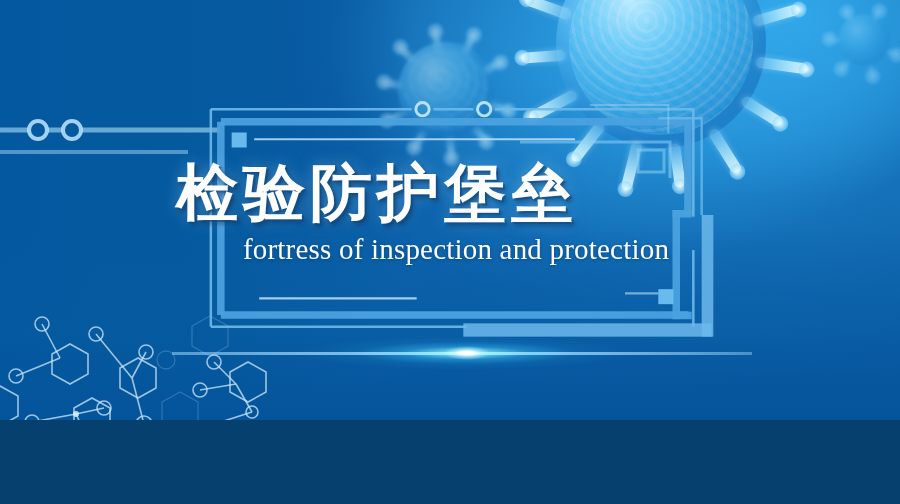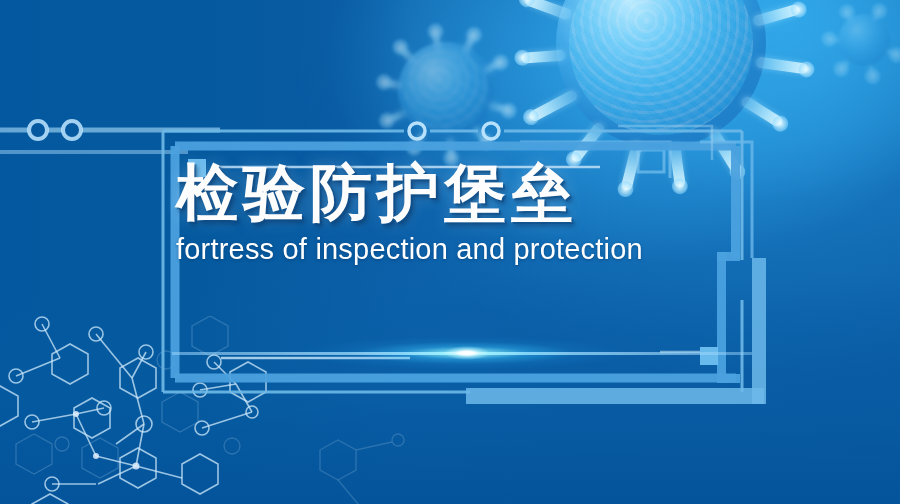--- a/index.html
+++ b/index.html
@@ -1,19 +1,19 @@
 <!DOCTYPE html>
 <html><head>
 <meta charset="utf-8">
 <style>
   html,body{margin:0;padding:0;background:#05406f;}
   *{box-sizing:border-box;}
   #stage{
-    position:relative;width:900px;height:504px;overflow:hidden;
-    font-family:Liberation Sans, sans-serif;
+    position:relative;width:900px;height:420px;overflow:hidden;
+    font-family:Liberation Serif, serif;
     background:#a16207;
   }
 
   
   .bg-base{position:absolute;inset:0;
     background:
       radial-gradient(ellipse 520px 330px at 72% 12%, #2ea2e6 0%, rgba(46,162,230,0.55) 28%, rgba(25,118,192,0.0) 62%),
       radial-gradient(ellipse 700px 520px at 86% 4%, #35b0ef 0%, rgba(40,150,220,0.35) 35%, rgba(10,91,163,0) 70%),
       linear-gradient(160deg,#0a5ba3 0%,#0a5ba3 30%,#0c62ab 55%,#0a5aa2 100%);
   }
@@ -61,20 +61,21 @@
     color:#fdfdfd;white-space:nowrap;
     text-shadow:
       2px 2px 0 rgba(12,72,132,0.55),
       3px 4px 5px rgba(6,48,95,0.55),
       0 0 16px rgba(190,230,255,0.35);
   }
   .title-en{
     margin-top:4px;font-size:29px;line-height:34px;font-weight:400;letter-spacing:.2px;
     color:#ffffff;white-space:nowrap;
     text-shadow:0 1px 3px rgba(6,48,95,0.5);
+    text-align:center;
   }
   .title-sub{
     margin-top:12px;margin-left:66px;font-size:32px;line-height:40px;font-weight:700;
     letter-spacing:2px;color:#ffffff;white-space:nowrap;
     text-shadow:1px 2px 4px rgba(6,48,95,0.55);
   }
   .title-sub .chev{font-weight:400;letter-spacing:-2px;font-size:30px;}
 
   
   .glowline{position:absolute;left:172px;top:352px;width:580px;height:3px;

